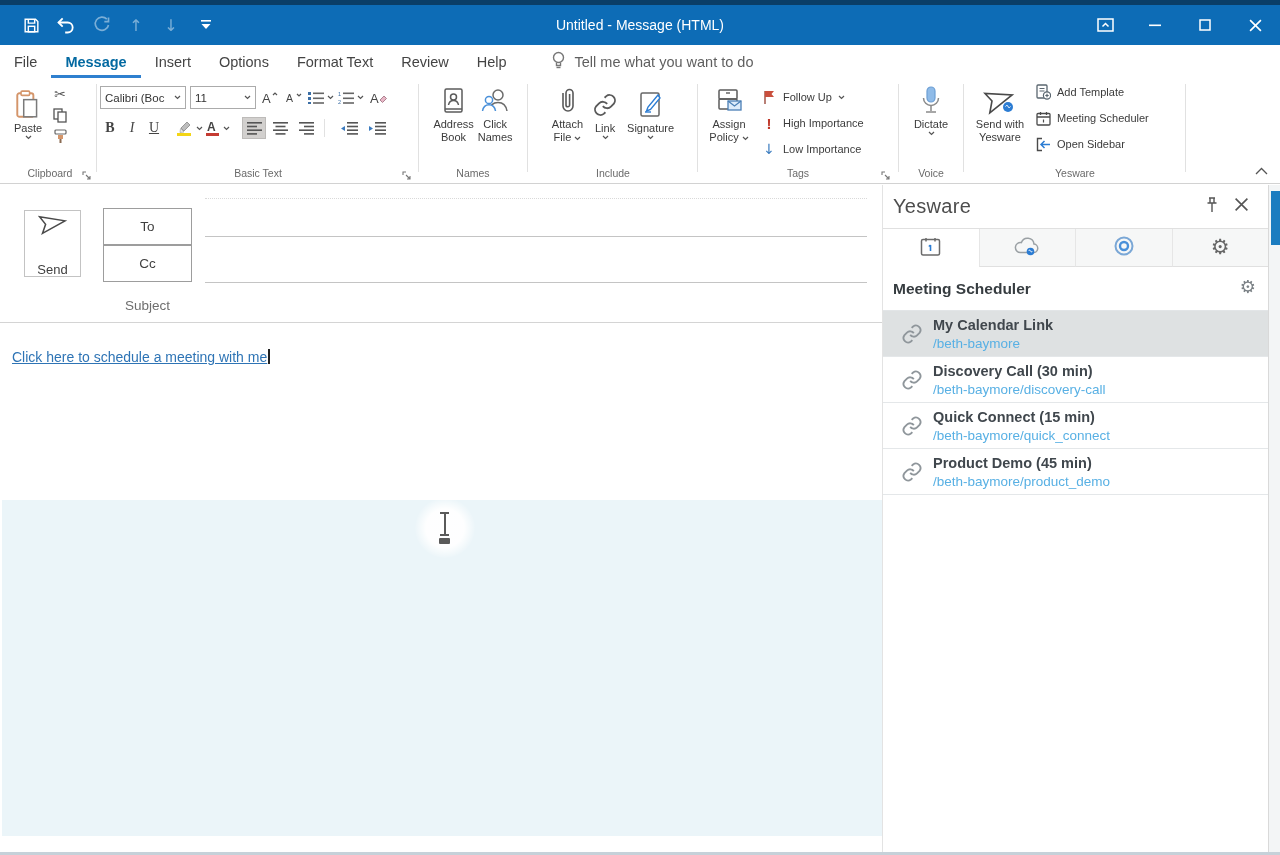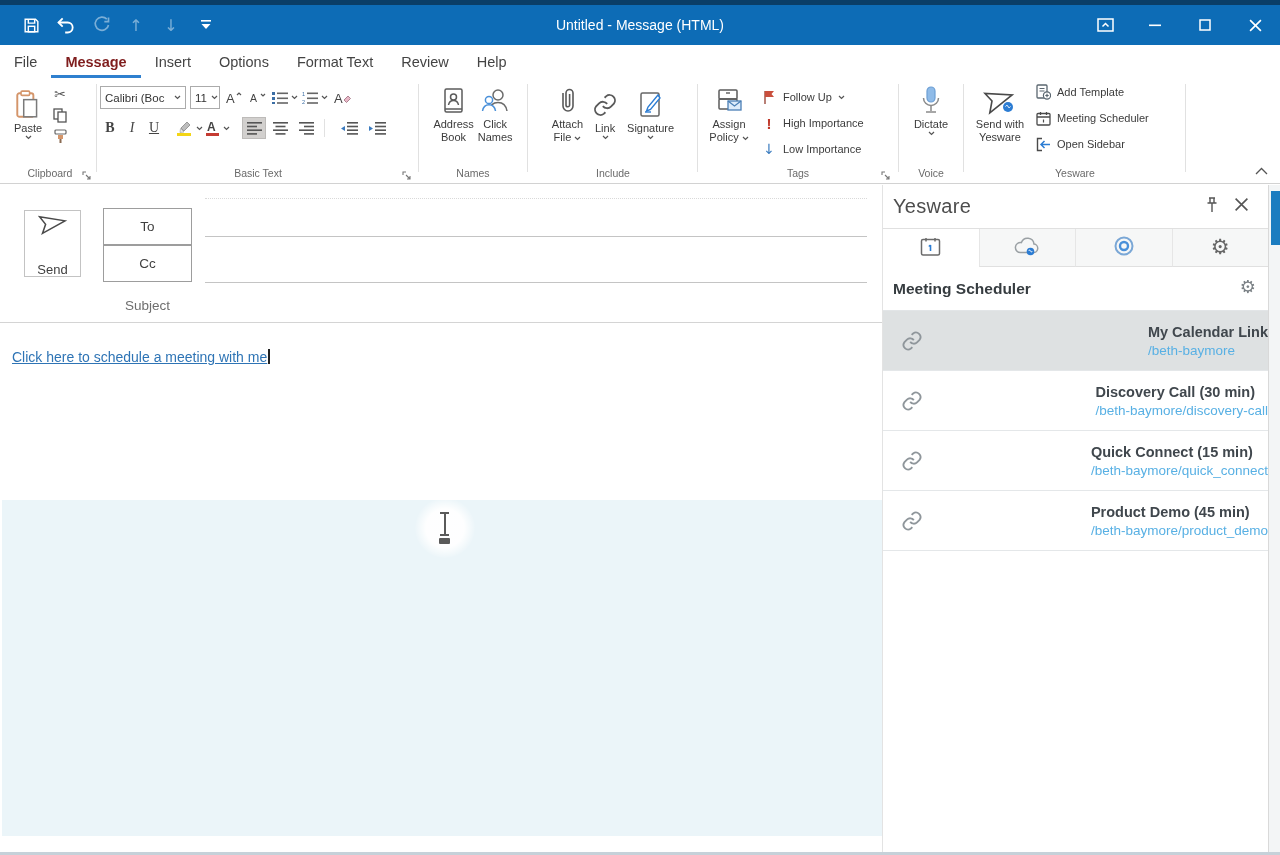--- a/index.html
+++ b/index.html
@@ -15,21 +15,21 @@
   .qicon { width:22px; height:22px; display:flex; align-items:center; justify-content:center; color:#fff; }
   .qicon.dim { opacity:.45; }
   .qchar { font-size:16px; color:#fff; font-family:"DejaVu Sans", sans-serif; }
   #win-title { position:absolute; left:0; right:0; text-align:center; color:#fff; font-size:14px; pointer-events:none; }
   #winctrls { position:absolute; right:0; top:0; height:40px; display:flex; }
   .wbtn { width:50px; height:40px; display:flex; align-items:center; justify-content:center; color:#fff; }
 
   
   #menubar { left:0; top:45px; width:1280px; height:33px; background:#fff; display:flex; align-items:center; }
   .mtab { padding:0 14px; height:33px; display:flex; align-items:center; font-size:14.5px; color:#444; }
-  .mtab.active { color:#7f1d1d; font-weight:bold; border-bottom:3px solid #2f80cf; padding-top:3px; }
+  .mtab.active { color:#0369a1; font-weight:bold; border-bottom:3px solid #2f80cf; padding-top:3px; }
   #tellme { display:flex; align-items:center; gap:9px; margin-left:30px; color:#5f5f5f; font-size:14.5px; }
 
   
   #ribbon { left:0; top:78px; width:1280px; height:106px; background:#fff; border-bottom:1px solid #d2d2d2; }
   .rgroup { position:absolute; top:2px; height:102px; }
   .glabel { position:absolute; bottom:3px; left:0; right:0; text-align:center; font-size:10.5px; color:#6a6a6a; }
   .gsep { position:absolute; top:6px; height:88px; width:1px; background:#e1e1e1; }
   .launcher { position:absolute; bottom:3px; width:12px; height:12px; }
   .bigbtn { display:flex; flex-direction:column; align-items:center; padding-top:4px; font-size:11px; color:#3b3b3b; }
   .bigbtn .ic { height:34px; display:flex; align-items:center; justify-content:center; }
@@ -77,21 +77,21 @@
     border-bottom:1px solid #e0e0e0; border-left:1px solid #e6e6e6; }
   .sb-tab:first-child { border-left:none; }
   .sb-tab.active { background:#fff; border-bottom:none; }
   #sb-heading-row { position:relative; height:44px; display:flex; align-items:center; border-bottom:1px solid #e2e5e7; }
   #sb-heading { font-size:15.5px; font-weight:bold; color:#363c40; margin-left:10px; }
   #sb-heading-gear { position:absolute; right:12px; top:11px; color:#7a8085; }
   .gearchar { font-family:"DejaVu Sans", sans-serif; font-size:18px; line-height:1; }
   .sb-item { position:relative; display:flex; align-items:center; border-bottom:1px solid #e4e7e9; background:#fff; }
   .sb-item .icwrap { width:26px; margin-left:16px; margin-right:8px; display:flex; align-items:center; justify-content:center; color:#8f969b; }
   .sb-item.single { height:44px; }
-  .sb-item.double { height:60px;justify-content:space-between; }
+  .sb-item.double { height:46px; }
   .sb-item.selected { background:#dee1e2; }
   .sb-item .t1 { font-size:14.5px; font-weight:bold; color:#40474d; line-height:20px; }
   .sb-item .t2 { font-size:13.5px; color:#58b0e4; line-height:18px; }
 
   
   #rightstrip { left:1268px; top:185px; width:12px; height:670px; background:#f3f5f6; border-left:1px solid #d9d9d9; }
   #rs-blue { position:absolute; left:2px; top:6px; width:10px; height:54px; background:#1b7cc0; }
 </style>
 </head>
 <body>
@@ -156,20 +156,30 @@
   </div>
 
   <div id="menubar" class="abs">
     <span class="mtab">File</span>
     <span class="mtab active">Message</span>
     <span class="mtab">Insert</span>
     <span class="mtab">Options</span>
     <span class="mtab">Format Text</span>
     <span class="mtab">Review</span>
     <span class="mtab">Help</span>
+    <span id="tellme">
+      <span>
+        <svg width="15" height="19" viewBox="0 0 15 19" fill="none" stroke="#777" stroke-width="1.4">
+            <circle cx="7.5" cy="6.5" r="5"></circle>
+            <path d="M5.5 11.5v3h4v-3"></path>
+            <path d="M5.5 16.5h4"></path>
+          </svg>
+      </span>
+      <span>Tell me what you want to do</span>
+    </span>
   </div>
 
   <div id="ribbon" class="abs">
 
     <div class="rgroup" style="left:4px; width:92px;">
       <div class="row">
         <div class="bigbtn" style="width:48px;">
           <span class="ic">
             <svg width="26" height="30" viewBox="0 0 24 28" fill="none">
                 <rect x="2" y="3" width="15" height="22" rx="2" stroke="#d4956a" stroke-width="1.8"></rect>
@@ -213,21 +223,21 @@
     <div class="rgroup" style="left:100px; width:316px;">
       <div class="row" style="gap:4px; margin-top:6px;">
         <div class="combo" style="width:86px;">
           <span style="overflow:hidden; white-space:nowrap; flex:1;">Calibri (Boc</span>
           <span class="chev">
               <svg width="7" height="5" viewBox="0 0 7 5" fill="none" stroke="#555" stroke-width="1.2">
                 <path d="M1 1l2.5 2.5L6 1"></path>
               </svg>
             </span>
         </div>
-        <div class="combo" style="width:30px;">
+        <div class="combo" style="width:66px;">
           <span style="flex:1;">11</span>
           <span class="chev">
               <svg width="7" height="5" viewBox="0 0 7 5" fill="none" stroke="#555" stroke-width="1.2">
                 <path d="M1 1l2.5 2.5L6 1"></path>
               </svg>
             </span>
         </div>
         <span class="tbtn">
             <svg width="16" height="14" viewBox="0 0 16 14">
               <text x="0" y="12" font-size="13" fill="#444" font-family="Liberation Sans">A</text>

